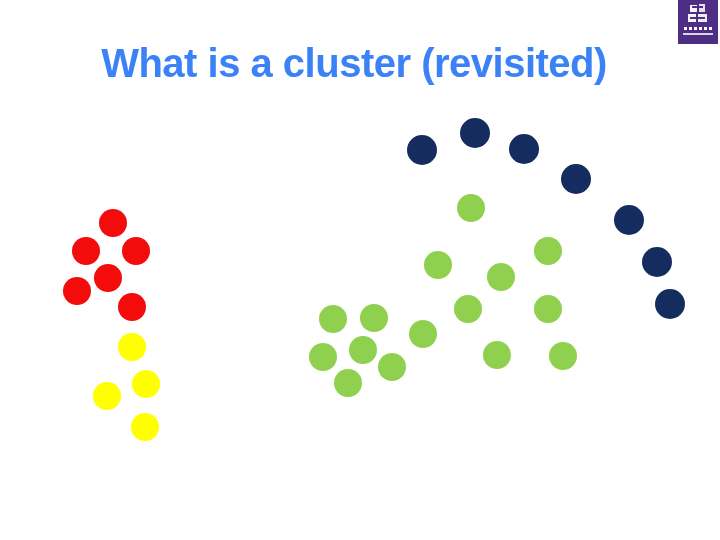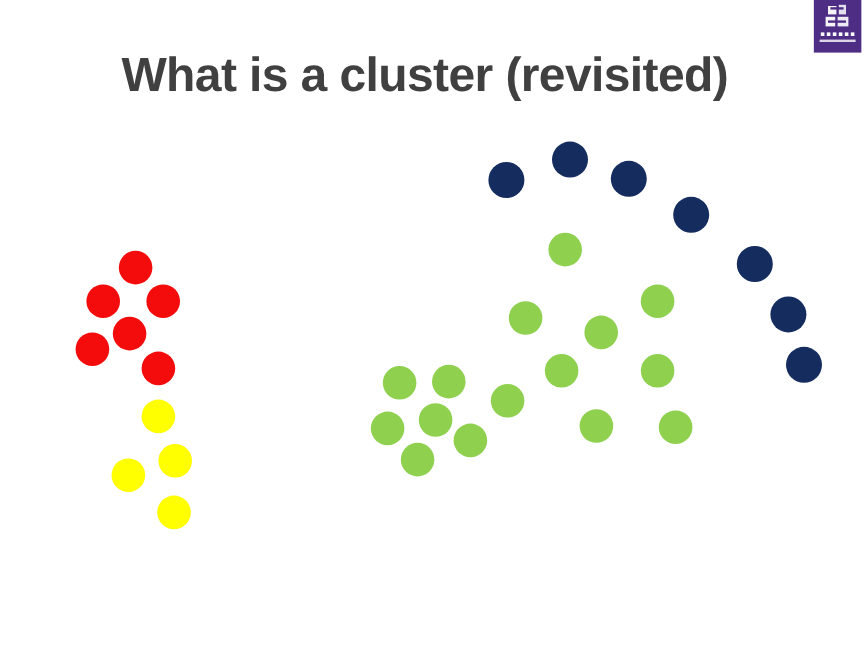--- a/index.html
+++ b/index.html
@@ -22,21 +22,21 @@
   .slide-title {
     position: absolute;
     top: 40px;
     left: 0;
     width: 708px;
     margin: 0;
     text-align: center;
     font-size: 40px;
     font-weight: 600;
     letter-spacing: -0.5px;
-    color: #404040;
+    color: #3b82f6;
     line-height: 1.15;
   }
   .logo {
     position: absolute;
     top: 0;
     left: 678px;
     width: 40px;
     height: 44px;
   }
   .dot-field {

